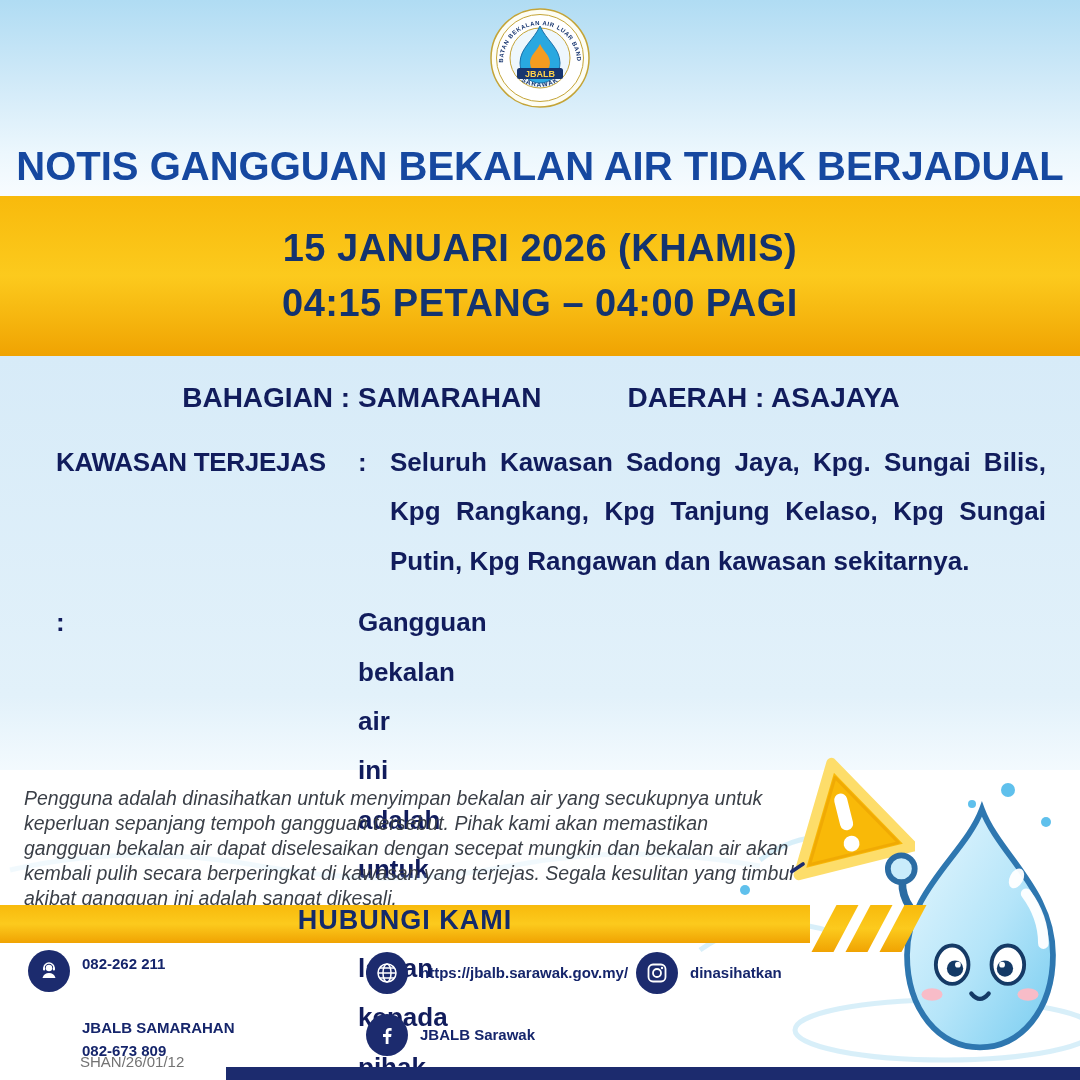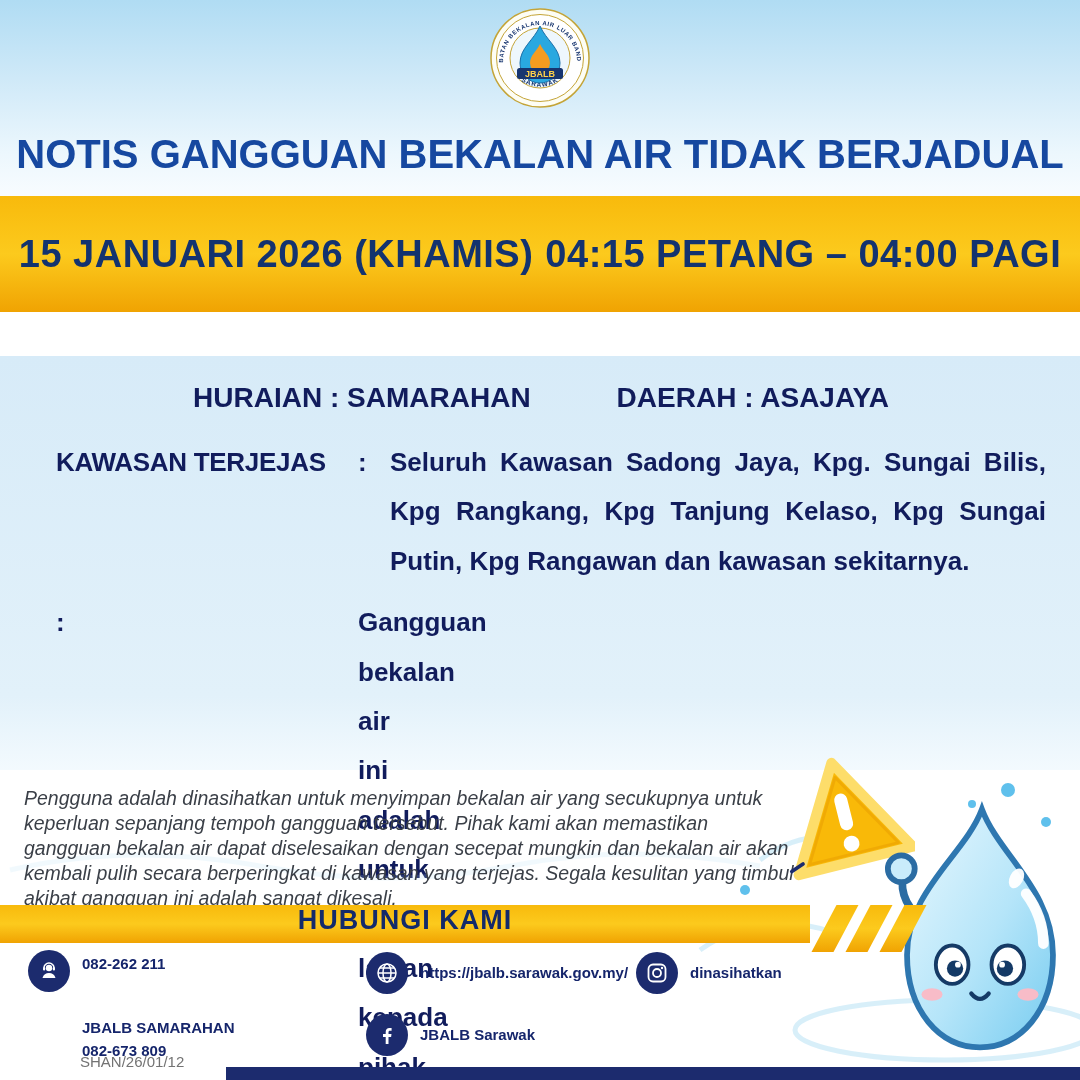--- a/index.html
+++ b/index.html
@@ -12,30 +12,30 @@
   }
   .poster { position:absolute; inset:0; width:1080px; height:1080px; }
 
   
   .header {
     position:absolute; top:0; left:0; right:0; height:196px;
     background:linear-gradient(180deg,#b0dcf3 0%,#cfe9f8 40%,#ecf7fd 78%,#f8fcff 100%);
   }
   .logo { position:absolute; top:8px; left:50%; transform:translateX(-50%); width:100px; height:100px; }
   .title {
-    position:absolute; top:132px; left:0; width:100%;
+    position:absolute; top:144px; left:0; width:100%;
     text-align:center; font-size:40px; font-weight:bold;
     color:var(--title-blue,#1648a0); letter-spacing:0;
   }
 
   
   .schedule {
-    position:absolute; top:196px; left:0; right:0; height:116px;
+    position:absolute; top:196px; left:0; right:0; height:160px;
     background:linear-gradient(180deg,var(--gold,#f8ba0c) 0%,#fcca1d 50%,var(--gold-dark,#f0a302) 100%);
-    display:flex; flex-direction:row; align-items:center; justify-content:center; gap:12px;
+    display:flex; flex-direction:column; align-items:center; justify-content:center; gap:12px;
   }
   .sch-line { font-size:38px; font-weight:bold; color:#13336f; letter-spacing:0.5px; }
 
   
   .main {
     position:absolute; top:356px; left:0; right:0; height:414px;
     background:linear-gradient(180deg,var(--light-blue,#d7ebf8) 0%,#e2f1fa 82%,#f3fafe 100%);
     padding:26px 34px 0 36px;
     color:var(--text-navy,#111c5c);
   }
@@ -120,21 +120,21 @@
     <div class="title">NOTIS GANGGUAN BEKALAN AIR TIDAK BERJADUAL</div>
   </div>
 
   <div class="schedule">
     <div class="sch-line">15 JANUARI 2026 (KHAMIS)</div>
     <div class="sch-line">04:15 PETANG – 04:00 PAGI</div>
   </div>
 
   <div class="main">
     <div class="region-row">
-      <span>HURAIAN : SAMARAHAN</span>
+      <span>BAHAGIAN : SAMARAHAN</span>
       <span>DAERAH : ASAJAYA</span>
     </div>
     <div class="info-row">
       <div class="info-label">KAWASAN TERJEJAS</div>
       <div class="info-colon">:</div>
       <div class="info-value">Seluruh Kawasan Sadong Jaya, Kpg. Sungai Bilis, Kpg Rangkang, Kpg Tanjung Kelaso, Kpg Sungai Putin, Kpg Rangawan dan kawasan sekitarnya.</div>
     </div>
     <div class="info-row">
       <div class="info-colon">:</div>
       <div class="info-value">Gangguan bekalan air ini adalah untuk memberi laluan kepada pihak JBALB untuk menjalankan aktiviti penakungan air dan pencarian paip bocor.</div>

